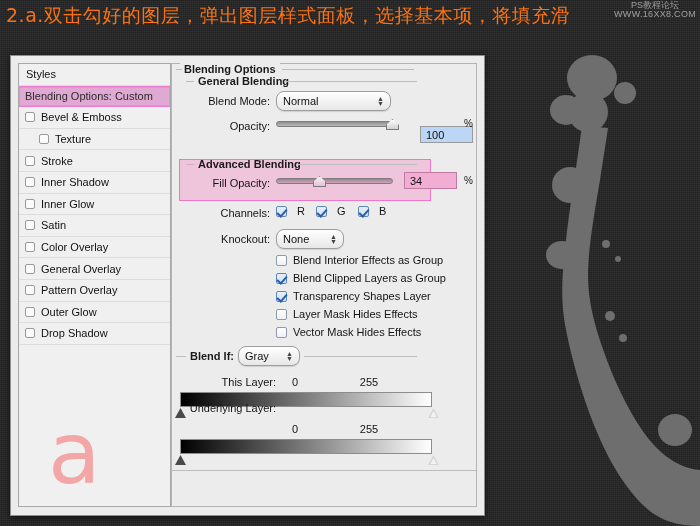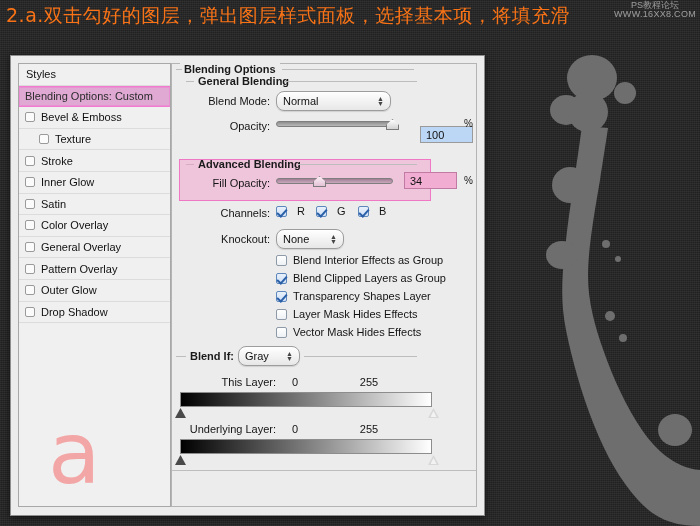--- a/index.html
+++ b/index.html
@@ -224,20 +224,24 @@
       <div class="style-row indent">
         <span class="cbx"></span>
         <span>Texture</span>
       </div>
       <div class="style-row">
         <span class="cbx"></span>
         <span>Stroke</span>
       </div>
       <div class="style-row">
         <span class="cbx"></span>
+        <span>Inner Shadow</span>
+      </div>
+      <div class="style-row">
+        <span class="cbx"></span>
         <span>Inner Glow</span>
       </div>
       <div class="style-row">
         <span class="cbx"></span>
         <span>Satin</span>
       </div>
       <div class="style-row">
         <span class="cbx"></span>
         <span>Color Overlay</span>
       </div>
@@ -358,21 +362,21 @@
       </div>
       <div class="gline" style="left:132px; top:292px; width:113px;"></div>
 
       <div class="lbl" style="left:14px; top:312px; width:90px;">This Layer:</div>
       <div class="lbl" style="left:112px; top:312px; width:22px; text-align:center;">0</div>
       <div class="lbl" style="left:182px; top:312px; width:30px; text-align:center;">255</div>
       <div class="gradbar" style="left:8px; top:328px; width:252px;"></div>
       <div class="tri solid" style="left:3px; top:344px;"></div>
       <div class="tri hollow" style="left:256px; top:344px;"></div>
 
-      <div class="lbl" style="left:-2px; top:359px; width:106px;">Underlying Layer:</div>
+      <div class="lbl" style="left:-2px; top:338px; width:106px;">Underlying Layer:</div>
       <div class="lbl" style="left:112px; top:359px; width:22px; text-align:center;">0</div>
       <div class="lbl" style="left:182px; top:359px; width:30px; text-align:center;">255</div>
       <div class="gradbar" style="left:8px; top:375px; width:252px;"></div>
       <div class="tri solid" style="left:3px; top:391px;"></div>
       <div class="tri hollow" style="left:256px; top:391px;"></div>
 
       <div class="gline" style="left:0; top:406px; width:100%;"></div>
     </div>
   </div>
 </div>

